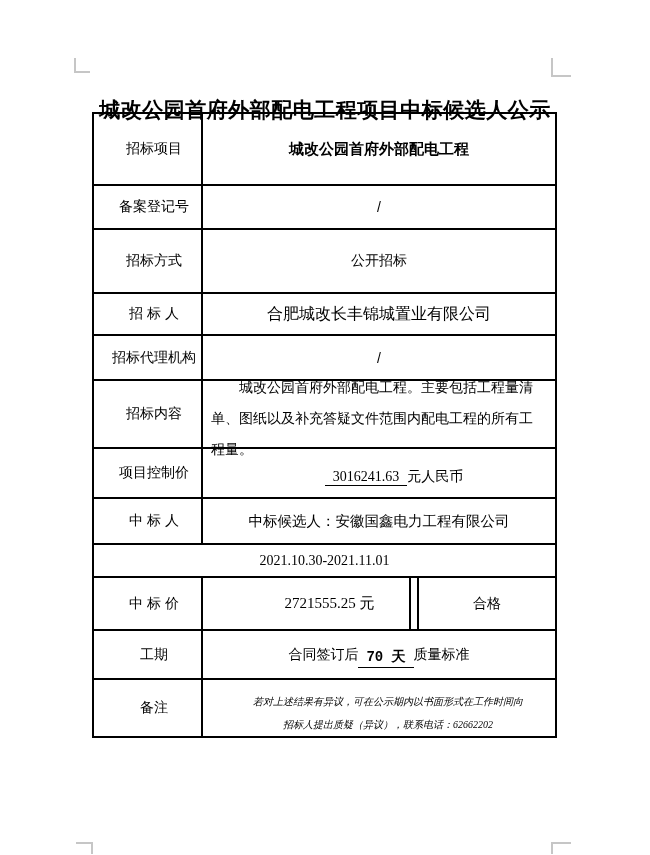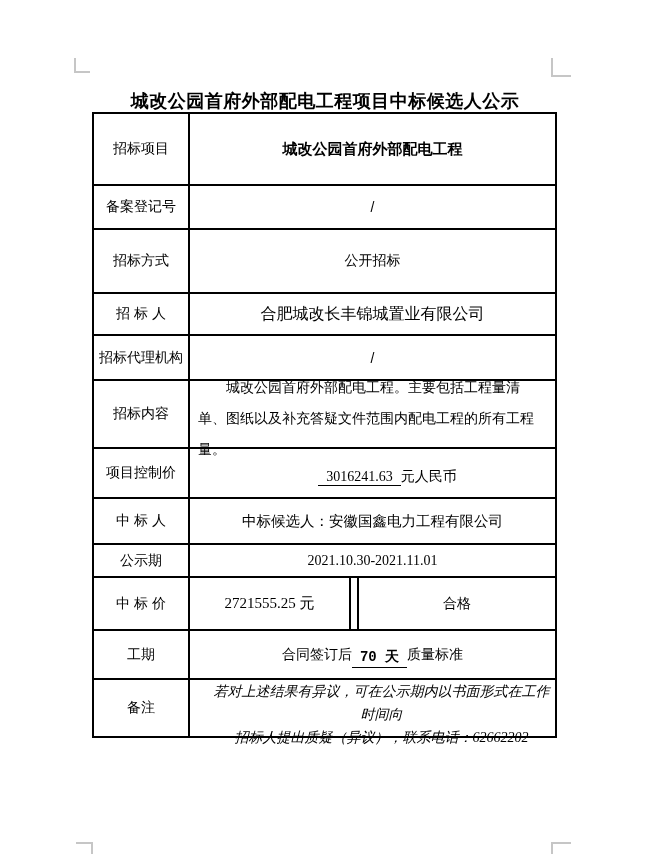--- a/index.html
+++ b/index.html
@@ -13,36 +13,36 @@
     overflow:hidden;
   }
   
   .mark { position:absolute; }
   .mark-tl { left:74px;  top:58px;  width:16px; height:15px; border-left:2px solid #c6c6c6; border-bottom:2px solid #c6c6c6; }
   .mark-tr { left:551px; top:58px;  width:20px; height:19px; border-left:2px solid #c6c6c6; border-bottom:2px solid #c6c6c6; }
   .mark-bl { left:76px;  top:842px; width:17px; height:12px; border-top:2px solid #c6c6c6; border-right:2px solid #c6c6c6; }
   .mark-br { left:551px; top:842px; width:20px; height:12px; border-top:2px solid #c6c6c6; border-left:2px solid #c6c6c6; }
 
   .doc-title {
-    position:absolute; top:89px; left:0; width:650px;
+    position:absolute; top:96px; left:0; width:650px;
     text-align:center;
-    font-size:18px; font-weight:bold; letter-spacing:0.5px;
+    font-size:21px; font-weight:bold; letter-spacing:0.5px;
   }
 
   .bid-table {
     position:absolute; left:92px; top:112px; width:465px;
     border:2px solid #000;
   }
   .t-row { display:flex; border-top:2px solid #000; align-items:stretch; }
   .t-row:first-child { border-top:none; }
   .t-label {
     width:96px; flex:none;
     border-right:2px solid #000;
     display:flex; align-items:center; justify-content:center;
-    font-size:14px; white-space:pre; text-align:center;
+    font-size:14px; white-space:pre; text-align:center;margin-left:13px;
   }
   .t-value {
     flex:1;
     display:flex; align-items:center; justify-content:center;
     font-size:14px; text-align:center;
   }
   .bold { font-weight:bold;font-family:Liberation Mono, monospace; }
   .num  { font-family:"Liberation Serif", serif; }
   .u {
     border-bottom:1px solid #000;
@@ -50,27 +50,28 @@
     display:inline-block; line-height:1.25;margin-top:8px;
   }
   .v-project { font-size:15px; font-weight:bold; }
   .v-bidder  { font-size:16px; }
   .v-winner  { font-size:14.5px; }
   .v-content {
     display:block; text-align:left; text-indent:2em;
     padding:8px 16px 0 8px; line-height:31px; font-size:14px;
   }
   .v-remark {
-    flex-direction:column; justify-content:space-between;
+    flex-direction:column; justify-content:flex-end;
     font-family:"Liberation Serif", serif; font-style:italic;
-    font-size:14px; line-height:23px;padding-left:18px;
+    font-size:10px; line-height:23px;padding-left:18px;
   }
   .cell {
     display:flex; align-items:center; justify-content:center;
     font-size:14px;
+    margin-left:47px;
   }
   .cell-price { width:161px; flex:none; border-right:2px solid #000; }
   .cell-quality-label { width:90px; flex:none; margin-left:8px; border-left:2px solid #000; border-right:2px solid #000; }
   .cell-quality-value { flex:1; margin-left:6px; border-left:2px solid #000; }
   .ctrl-group { margin-left:30px; }
 </style>
 </head>
 <body>
 
 <div class="page">
@@ -122,21 +123,20 @@
         <span class="ctrl-group"><span class="u num">3016241.63</span><span>元人民币</span></span>
       </div>
     </div>
 
     <div class="t-row" style="height:46px">
       <div class="t-label">中 标 人</div>
       <div class="t-value v-winner">中标候选人：安徽国鑫电力工程有限公司</div>
     </div>
 
     <div class="t-row" style="height:33px">
-      <div class="t-label">公示期</div>
       <div class="t-value num">2021.10.30-2021.11.01</div>
     </div>
 
     <div class="t-row" style="height:53px">
       <div class="t-label">中 标 价</div>
       <div class="cell cell-price num" style="font-size:15px">2721555.25 元</div>
       <div class="cell cell-quality-value">合格</div>
     </div>
 
     <div class="t-row" style="height:49px">

